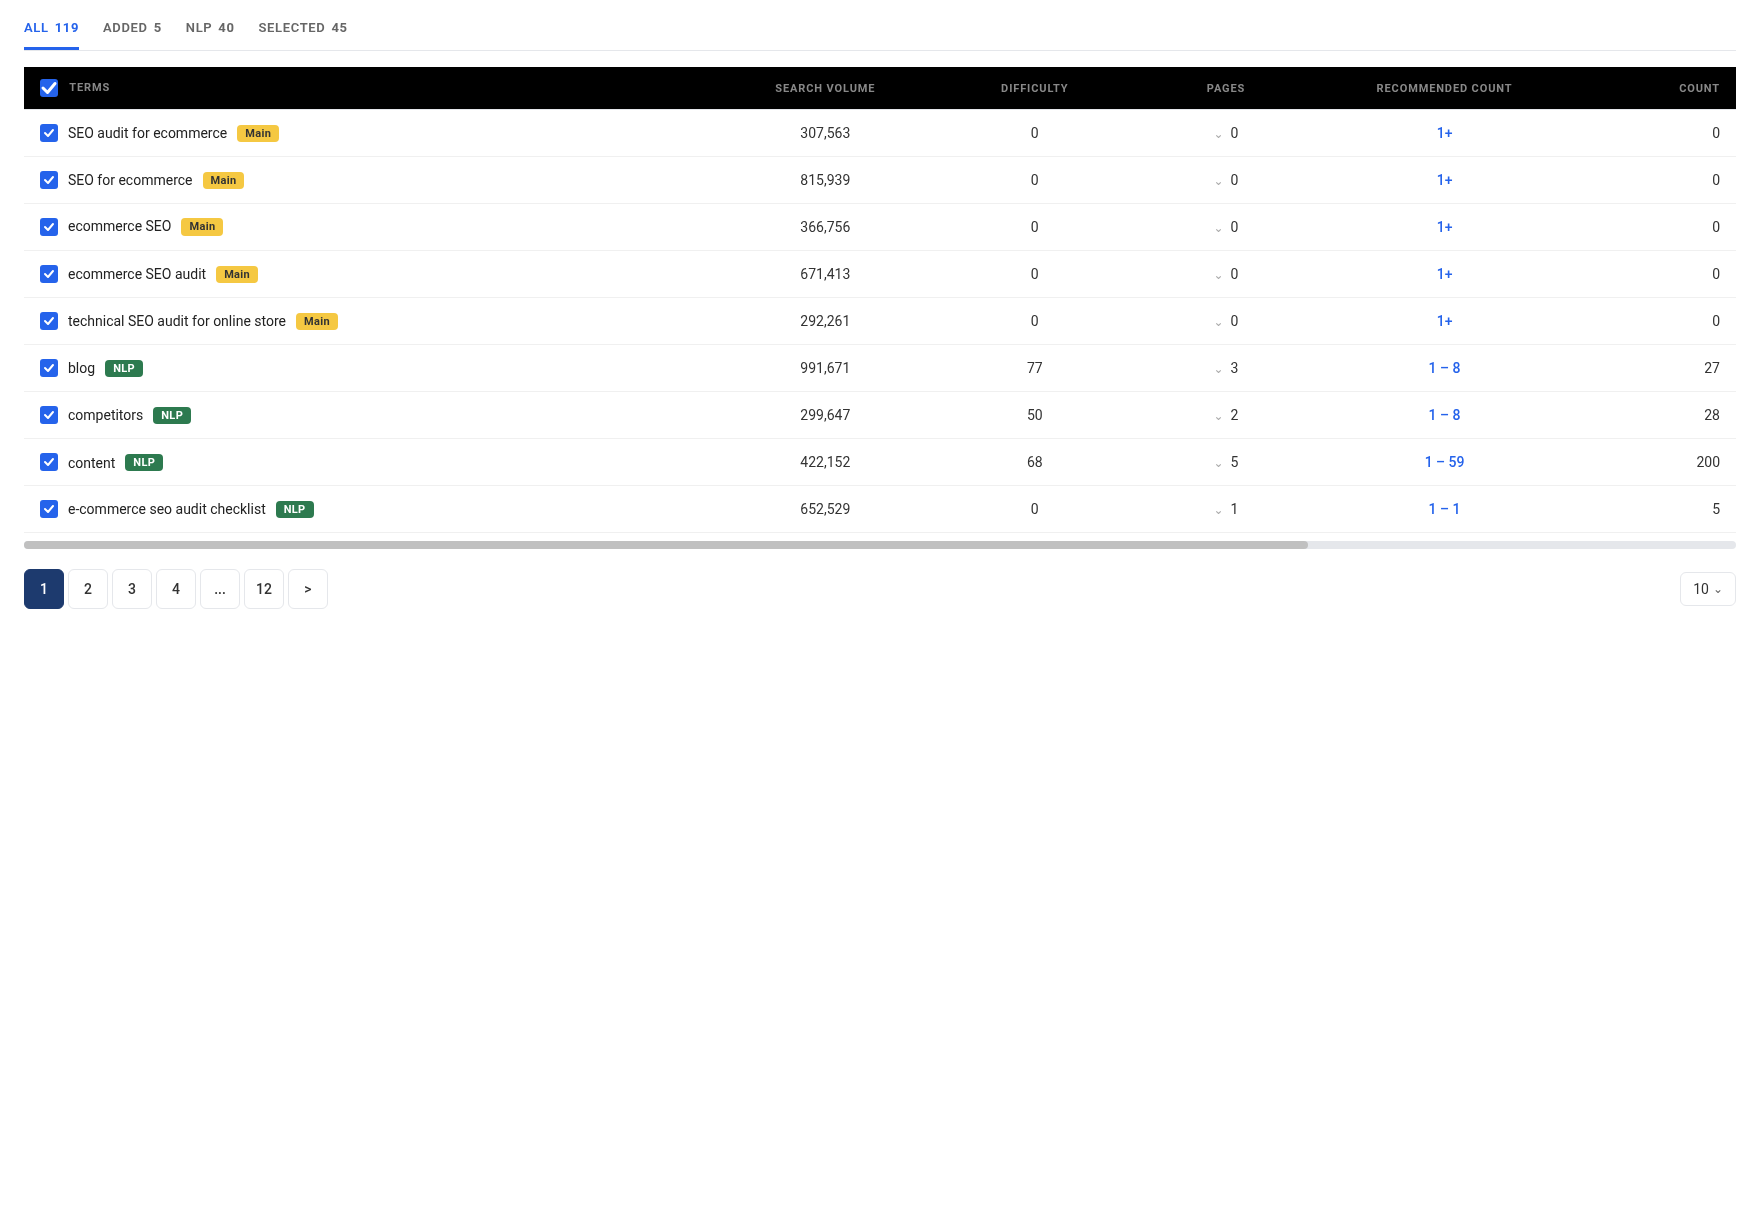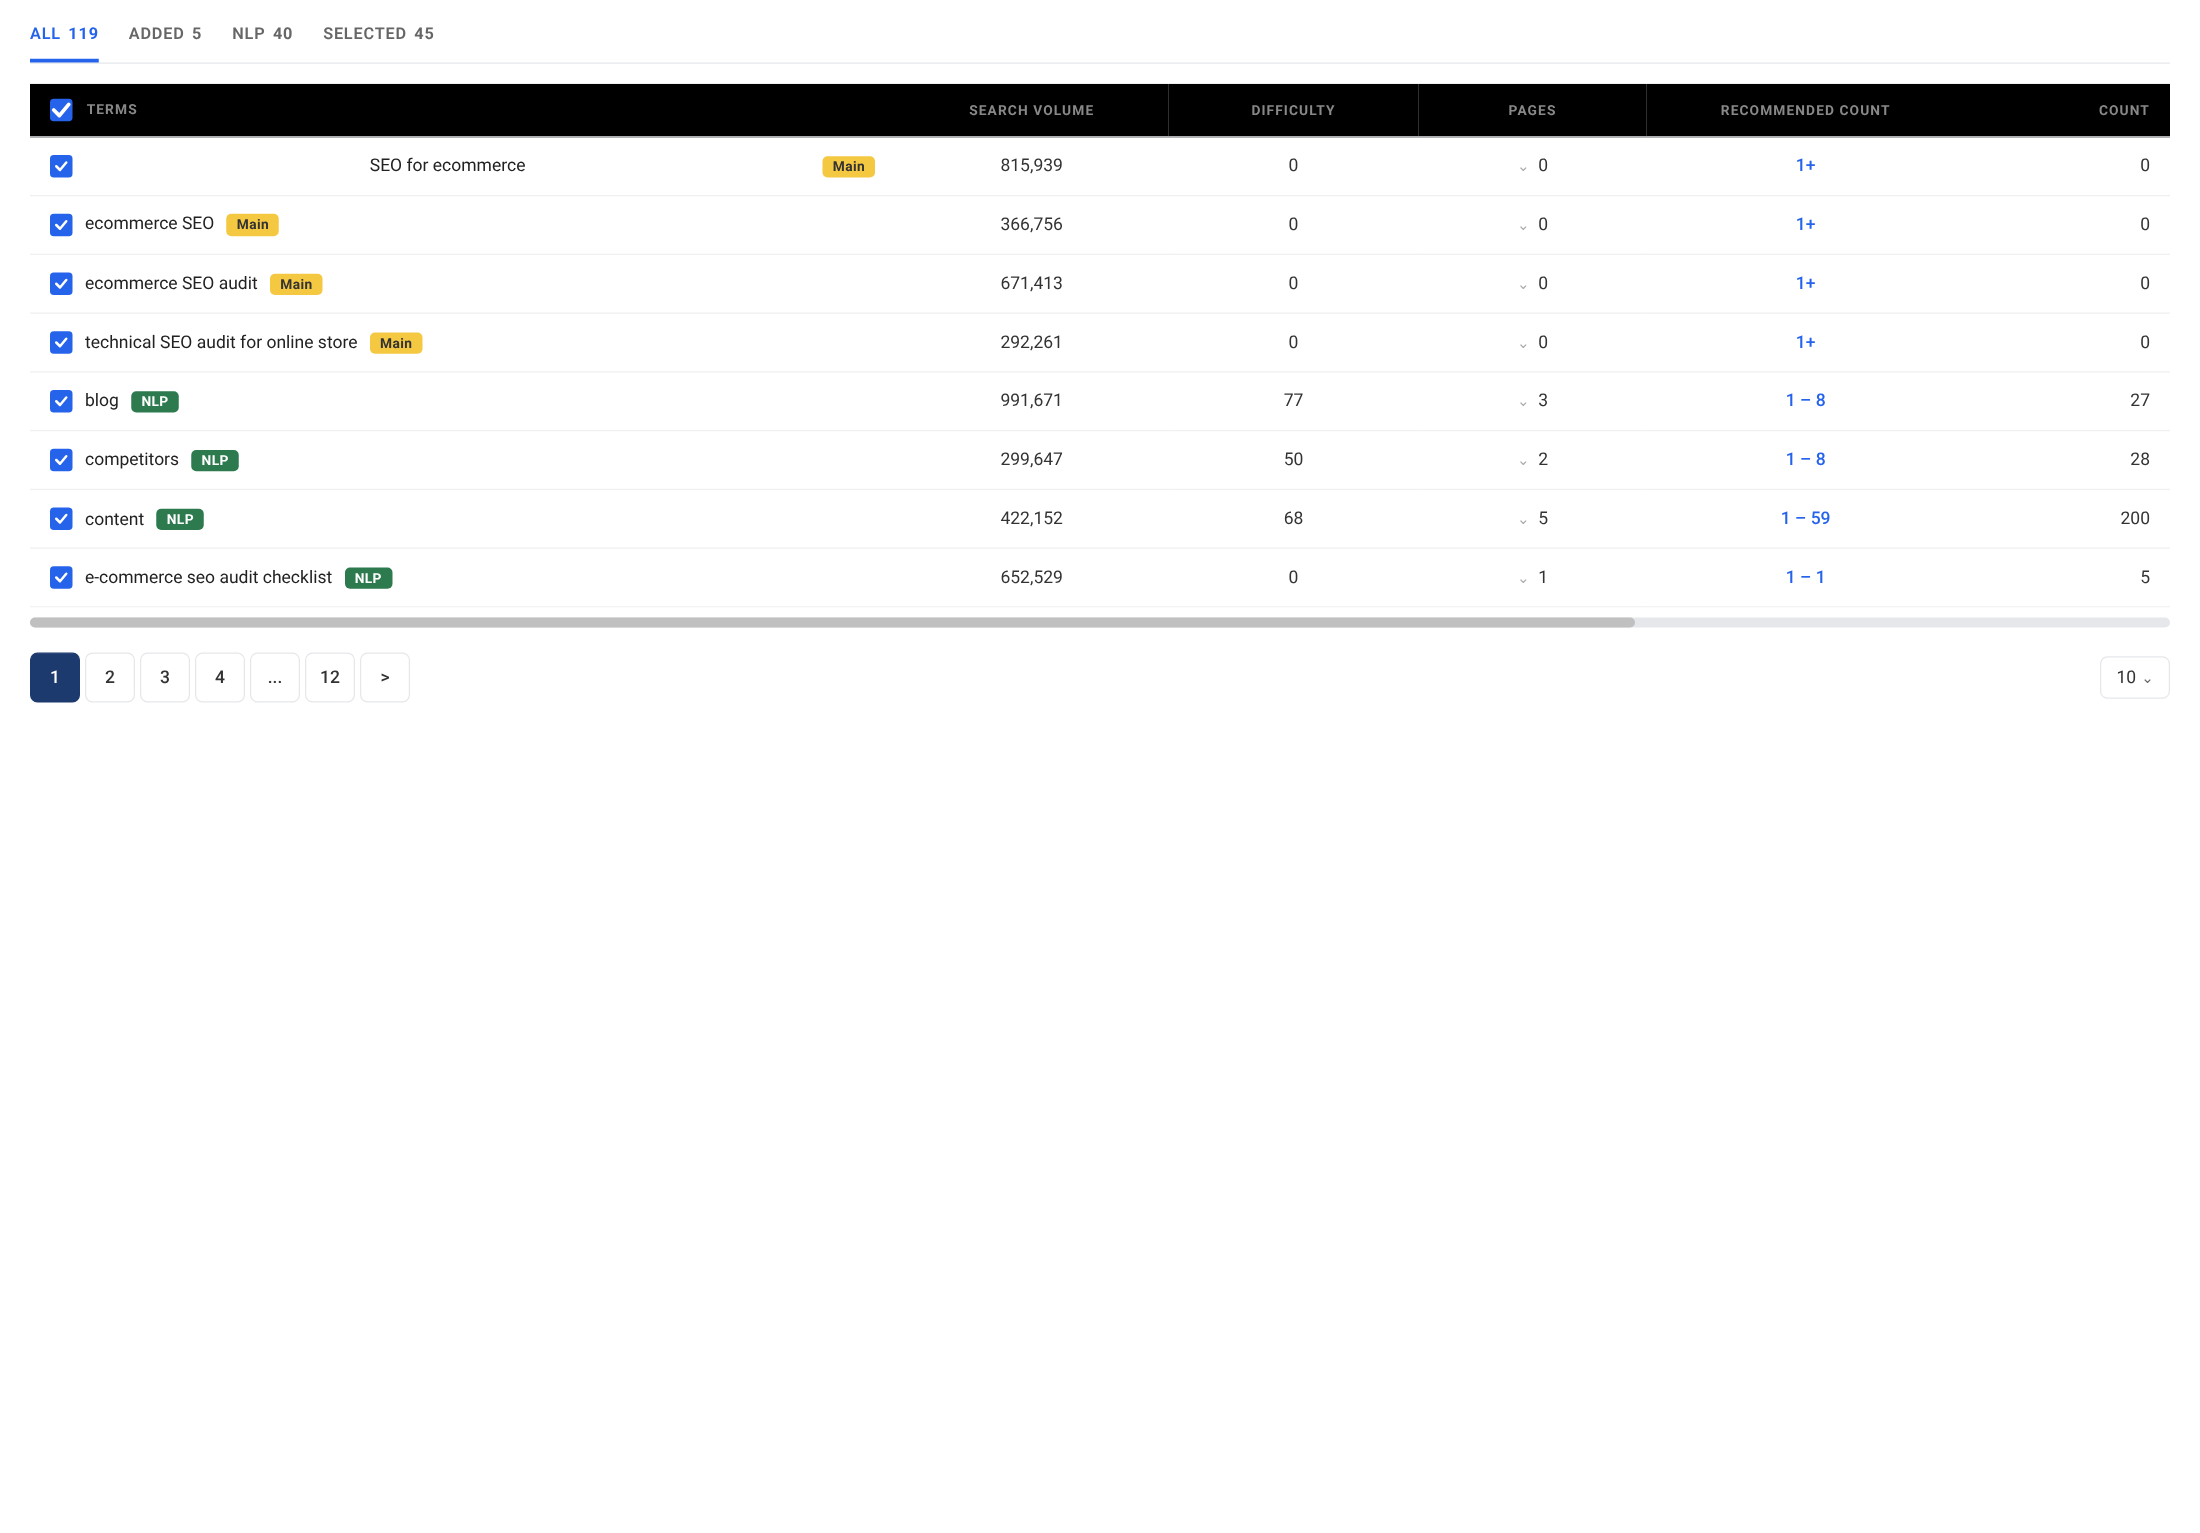--- a/index.html
+++ b/index.html
@@ -285,21 +285,44 @@
             <span>RECOMMENDED COUNT</span>
           </th>
           <th class="col-count-header">
             <span>COUNT</span>
           </th>
         </tr>
       </thead>
       <tbody id="table-body">
           <tr>
     <td style="display:table-cell; text-align:left; vertical-align:middle;">
-      <div style="display:flex; align-items:center; gap:10px;justify-content:space-between;">
+      <div style="display:flex; align-items:center; gap:10px;">
+        <span class="checkbox">
+          <svg viewBox="0 0 12 12" fill="none" xmlns="http://www.w3.org/2000/svg">
+            <polyline points="2,6 5,9 10,3" stroke="white" stroke-width="2" stroke-linecap="round" stroke-linejoin="round"></polyline>
+          </svg>
+        </span>
+        <span class="terms-text">SEO audit for ecommerce</span>
+        <span class="tag tag-main">Main</span>
+      </div>
+    </td>
+    <td>307,563</td>
+    <td>0</td>
+    <td>
+      <span class="chevron">⌄</span>
+      &nbsp;0
+    </td>
+    <td>
+      <a class="rec-link">1+</a>
+    </td>
+    <td style="text-align:right;">0</td>
+  </tr>
+          <tr>
+    <td style="display:table-cell; text-align:left; vertical-align:middle;">
+      <div style="display:flex; align-items:center; gap:10px;">
         <span class="checkbox">
           <svg viewBox="0 0 12 12" fill="none" xmlns="http://www.w3.org/2000/svg">
             <polyline points="2,6 5,9 10,3" stroke="white" stroke-width="2" stroke-linecap="round" stroke-linejoin="round"></polyline>
           </svg>
         </span>
         <span class="terms-text">SEO for ecommerce</span>
         <span class="tag tag-main">Main</span>
       </div>
     </td>
     <td>815,939</td>

